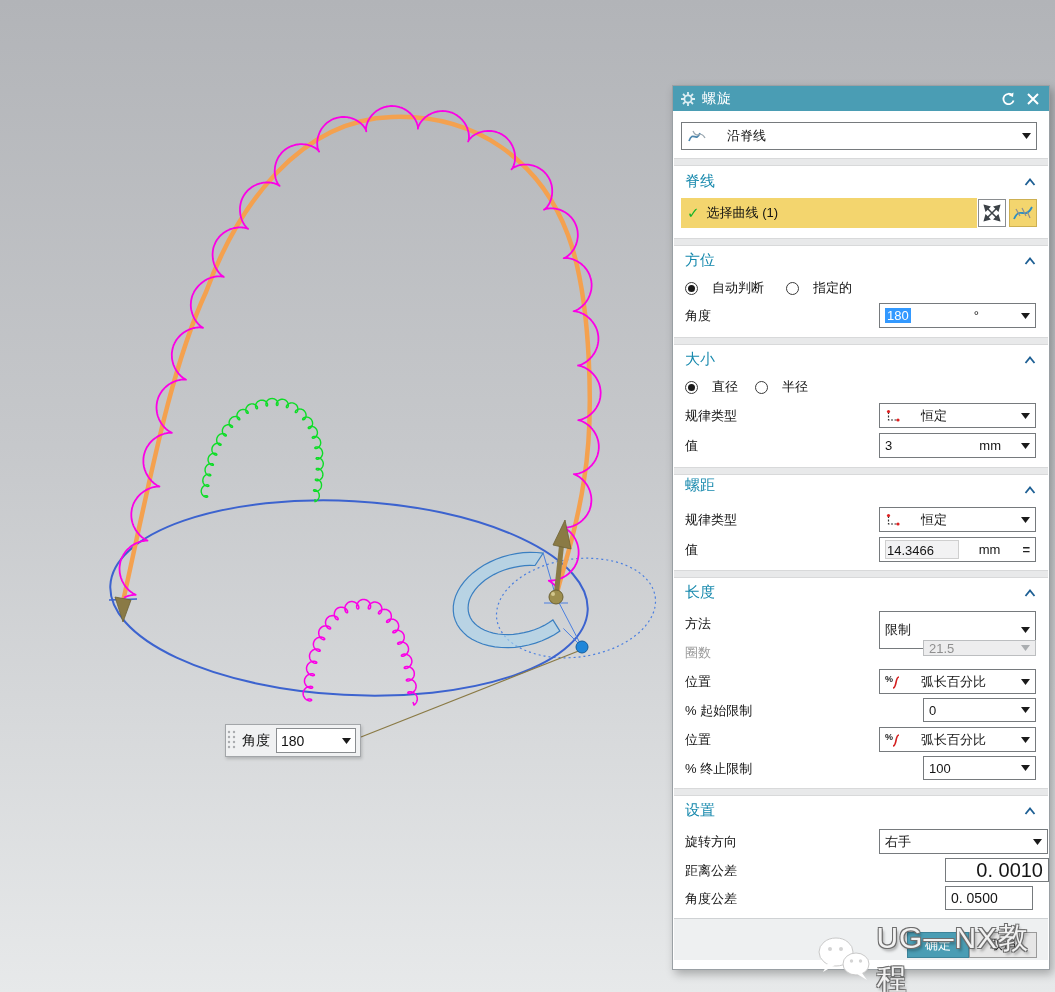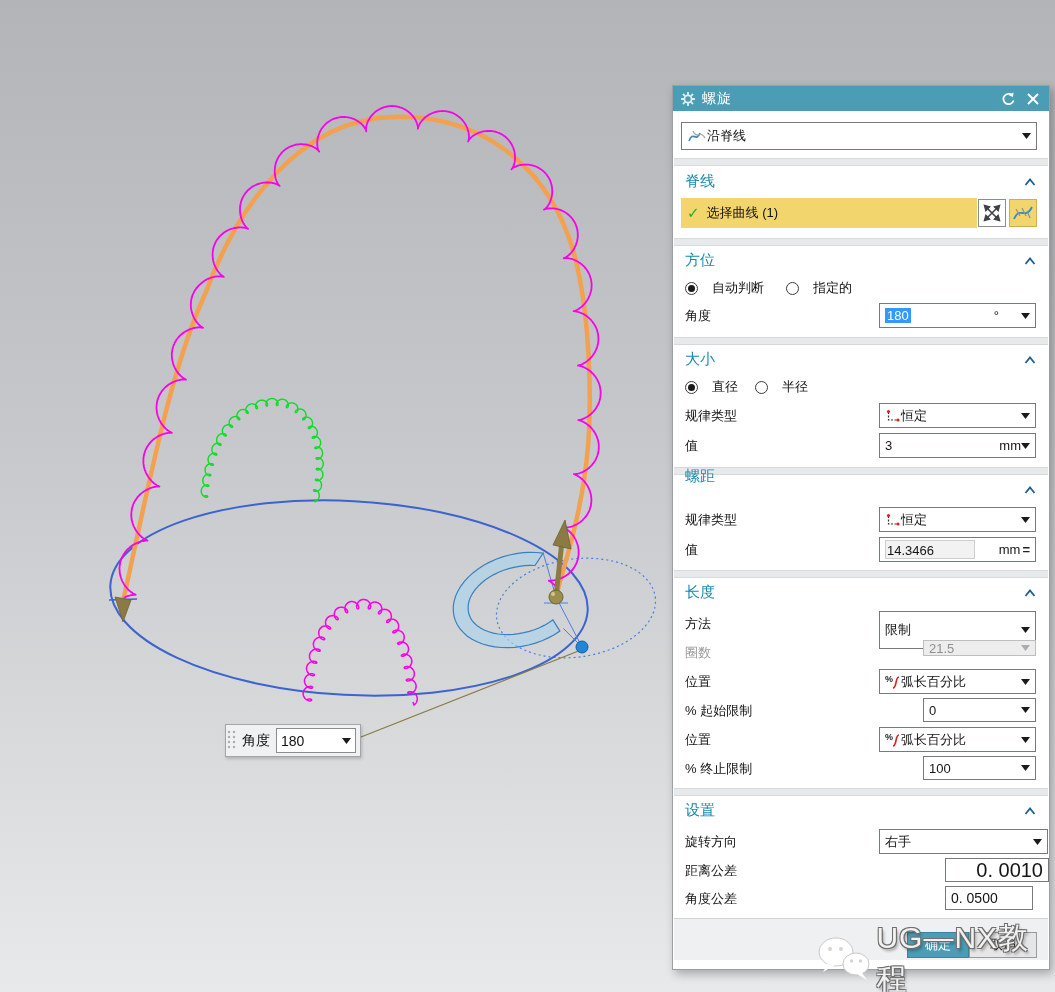--- a/index.html
+++ b/index.html
@@ -28,21 +28,21 @@
     display:flex;align-items:center;font-family:Liberation Mono, monospace;}
   .titlebar .t{color:#fff;font-size:14px;margin-left:6px;letter-spacing:1px;}
   .tb-icons{margin-left:auto;display:flex;align-items:center;gap:10px;padding-right:9px;}
   .band{position:absolute;left:1px;right:1px;height:8px;background:#e8e9ea;
     border-top:1px solid #d8d9da;border-bottom:1px solid #d8d9da;box-sizing:border-box;}
   .hdr{position:absolute;left:12px;font-size:15px;color:var(--accent);height:26px;line-height:26px;}
   .chev{position:absolute;right:13px;width:12px;height:8px;}
   .lab{position:absolute;left:12px;font-size:13px;color:#141414;height:25px;line-height:25px;white-space:nowrap;}
   .lab.dis{color:#9b9b9b;}
   .ctrl{position:absolute;box-sizing:border-box;background:#fff;border:1px solid #767a7d;
-    display:flex;align-items:center;font-size:13px;color:#141414;padding:0 5px;gap:0;}
+    display:flex;align-items:center;font-size:13px;color:#141414;padding:0 5px;gap:20px;}
   .ctrl .grow{flex:1;}
   .ctrl.dis{background:#ededee;border-color:#bcbec0;color:#8f8f8f;}
   .dd{width:9px;height:6px;flex:none;}
   .numbox{background:#f2f2f3;border:1px solid #cfcfcf;height:19px;line-height:19px;
     width:90px;padding-left:1px;box-sizing:border-box;}
   .selrow{position:absolute;left:8px;top:112px;width:296px;height:30px;background:var(--yellow);
     display:flex;align-items:center;font-size:13px;color:#111;}
   .selrow .chk{color:#17b32a;font-weight:bold;font-size:15px;margin:0 7px 0 6px;}
   .iconbtn{position:absolute;width:28px;height:28px;box-sizing:border-box;display:flex;
     align-items:center;justify-content:center;}
@@ -224,21 +224,21 @@
     <div class="ctrl" style="left:206px;top:347px;width:157px;height:25px">
       <span class="grow">3</span>
       <span>mm</span>
       <svg class="dd" viewBox="0 0 9 6">
           <path d="M0 0h9L4.5 6z" fill="#1a1a1a"></path>
         </svg>
     </div>
 
     <div class="band" style="top:381px"></div>
 
-    <div class="hdr" style="top:377px">螺距</div>
+    <div class="hdr" style="top:386px">螺距</div>
     <svg class="chev" style="top:400px" viewBox="0 0 12 8">
         <path d="M1.5 7 L6 1.5 L10.5 7" fill="none" stroke="#1d5f94" stroke-width="1.8"></path>
       </svg>
     <div class="lab" style="top:421px">规律类型</div>
     <div class="ctrl" style="left:206px;top:421px;width:157px;height:25px">
       <svg width="16" height="15">
         <path d="M3.5 4 v8 h9" fill="none" stroke="#333" stroke-width="1.2" stroke-dasharray="2 1.5"></path>
         <circle cx="3.5" cy="3.5" r="1.6" fill="#e02020"></circle>
           <circle cx="13" cy="12" r="1.6" fill="#e02020"></circle>
       </svg>

